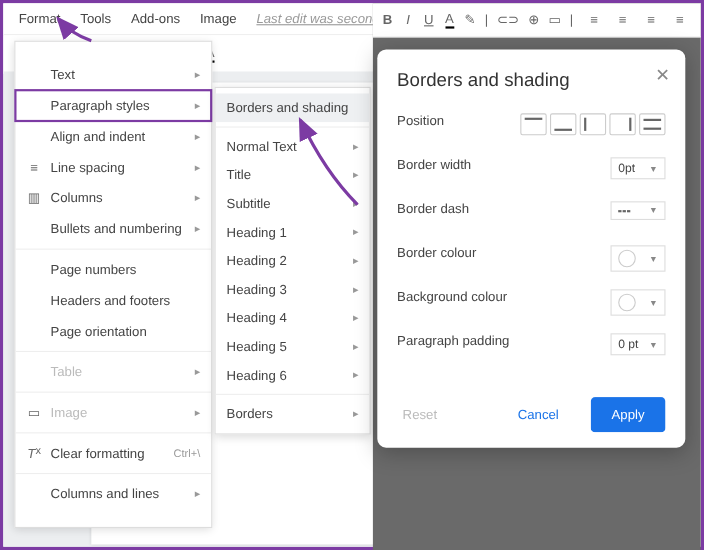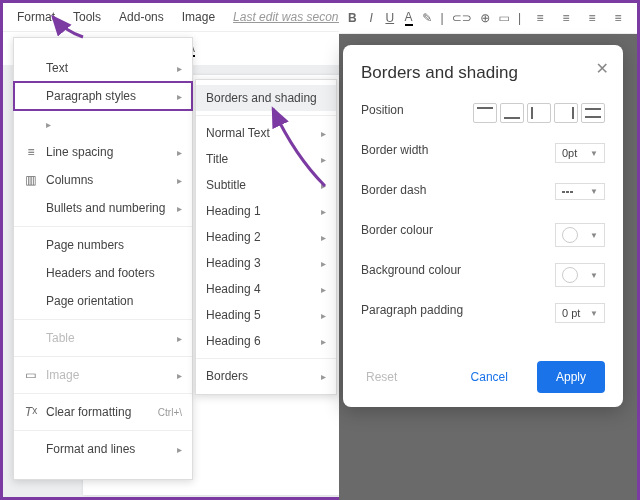--- a/index.html
+++ b/index.html
@@ -94,20 +94,21 @@
         <span class="lbl">Text</span>
         <span class="arr">▸</span>
       </div>
   <div class="row hl">
         <span class="ic"></span>
         <span class="lbl">Paragraph styles</span>
         <span class="arr">▸</span>
       </div>
   <div class="row">
         <span class="ic"></span>
+        <span class="lbl">Align and indent</span>
         <span class="arr">▸</span>
       </div>
   <div class="row">
         <span class="ic">≡</span>
         <span class="lbl">Line spacing</span>
         <span class="arr">▸</span>
       </div>
   <div class="row">
         <span class="ic">▥</span>
         <span class="lbl">Columns</span>
@@ -148,21 +149,21 @@
         <span class="ic">
           <i>T</i>
           <sub>x</sub>
         </span>
         <span class="lbl">Clear formatting</span>
         <span class="short">Ctrl+\</span>
       </div>
   <div class="sep"></div>
   <div class="row">
         <span class="ic"></span>
-        <span class="lbl">Format and lines</span>
+        <span class="lbl">Columns and lines</span>
         <span class="arr">▸</span>
       </div>
 </div>
 
 <div class="sub-menu">
   <div class="row first">
         <span>Borders and shading</span>
       </div>
   <div class="sep"></div>
   <div class="row">

